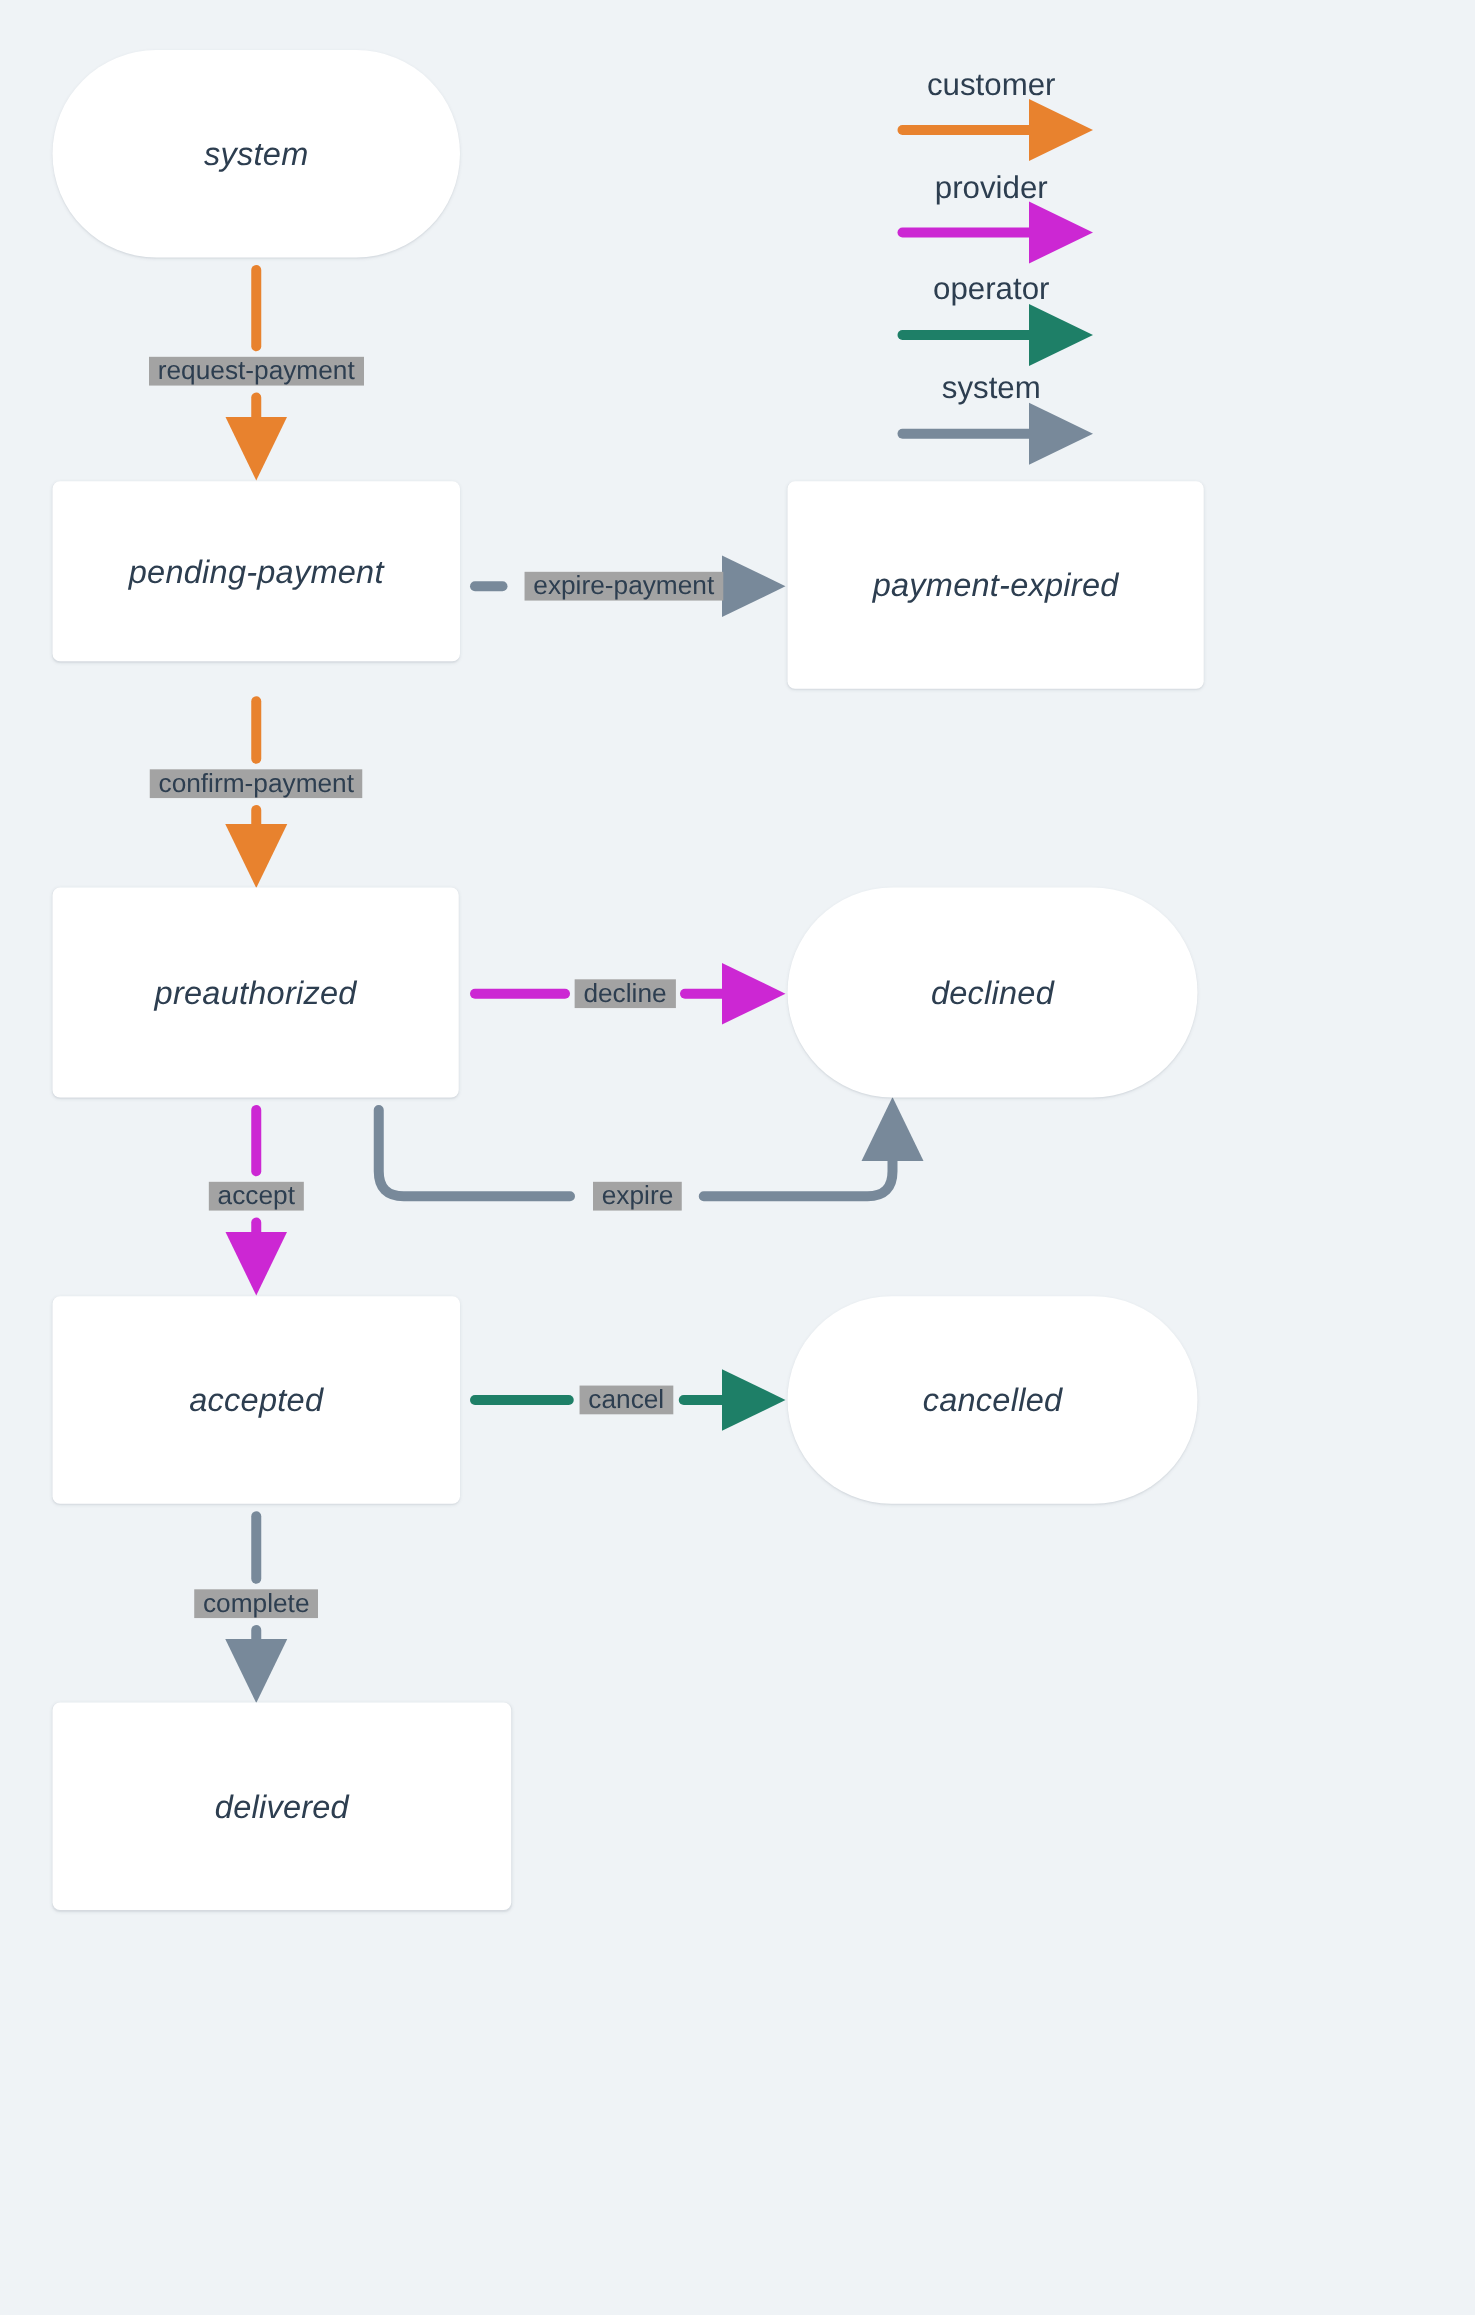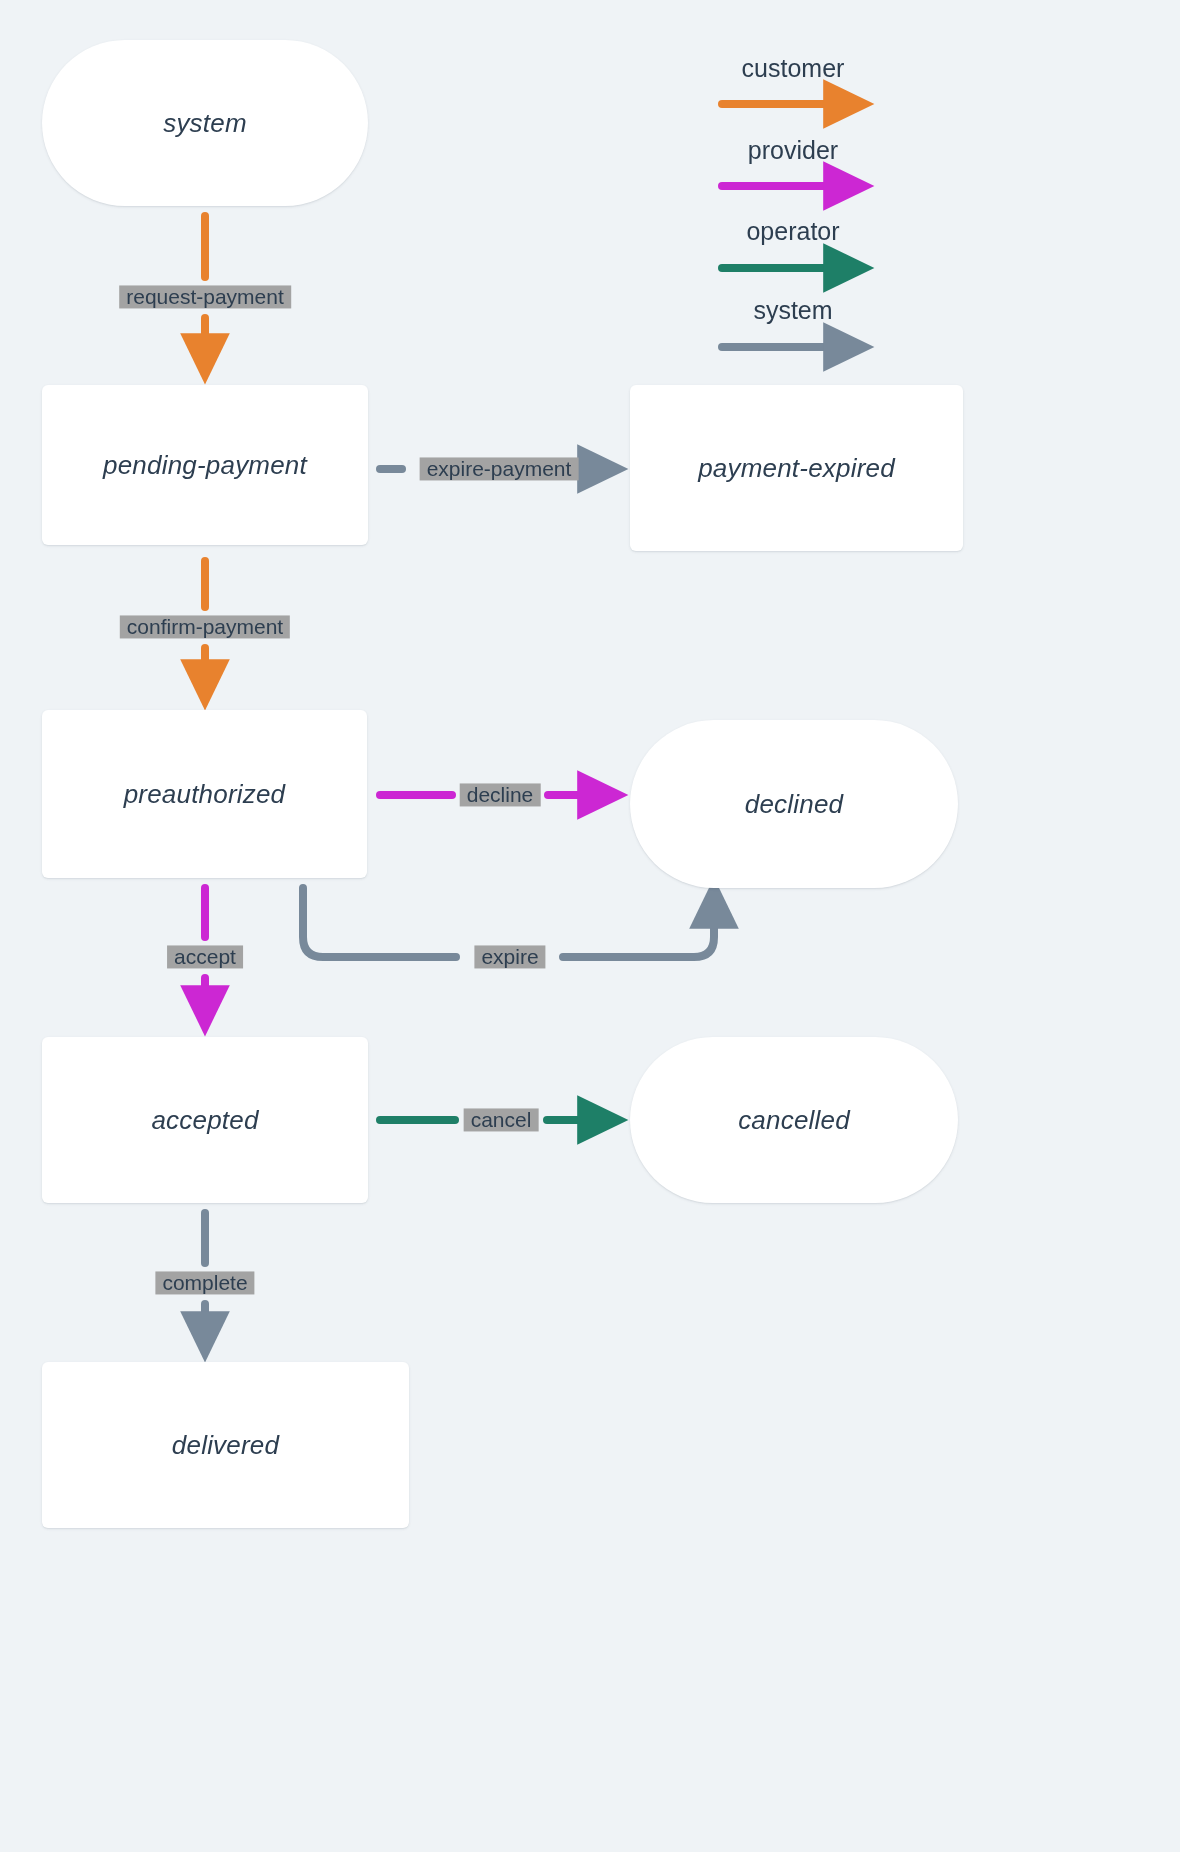--- a/index.html
+++ b/index.html
@@ -116,33 +116,33 @@
     </g>
     <g>
       <line x1="722" y1="347" x2="852" y2="347" stroke="#78899a" stroke-width="8" stroke-linecap="round" marker-end="url(#ah-gray)"></line>
     </g>
   </svg>
 
   <div class="node pill" style="left:42px;top:40px;width:326px;height:166px;">
     <span>system</span>
   </div>
 
-  <div class="node rect" style="left:42px;top:385px;width:326px;height:160px;">
+  <div class="node rect" style="left:42px;top:385px;width:326px;height:144px;">
     <span>pending-payment</span>
   </div>
 
   <div class="node rect" style="left:630px;top:385px;width:333px;height:166px;">
     <span>payment-expired</span>
   </div>
 
   <div class="node rect" style="left:42px;top:710px;width:325px;height:168px;">
     <span>preauthorized</span>
   </div>
 
-  <div class="node pill" style="left:630px;top:710px;width:328px;height:168px;margin-top:10px;">
+  <div class="node pill" style="left:630px;top:710px;width:328px;height:168px;">
     <span>declined</span>
   </div>
 
   <div class="node rect" style="left:42px;top:1037px;width:326px;height:166px;">
     <span>accepted</span>
   </div>
 
   <div class="node pill" style="left:630px;top:1037px;width:328px;height:166px;">
     <span>cancelled</span>
   </div>

